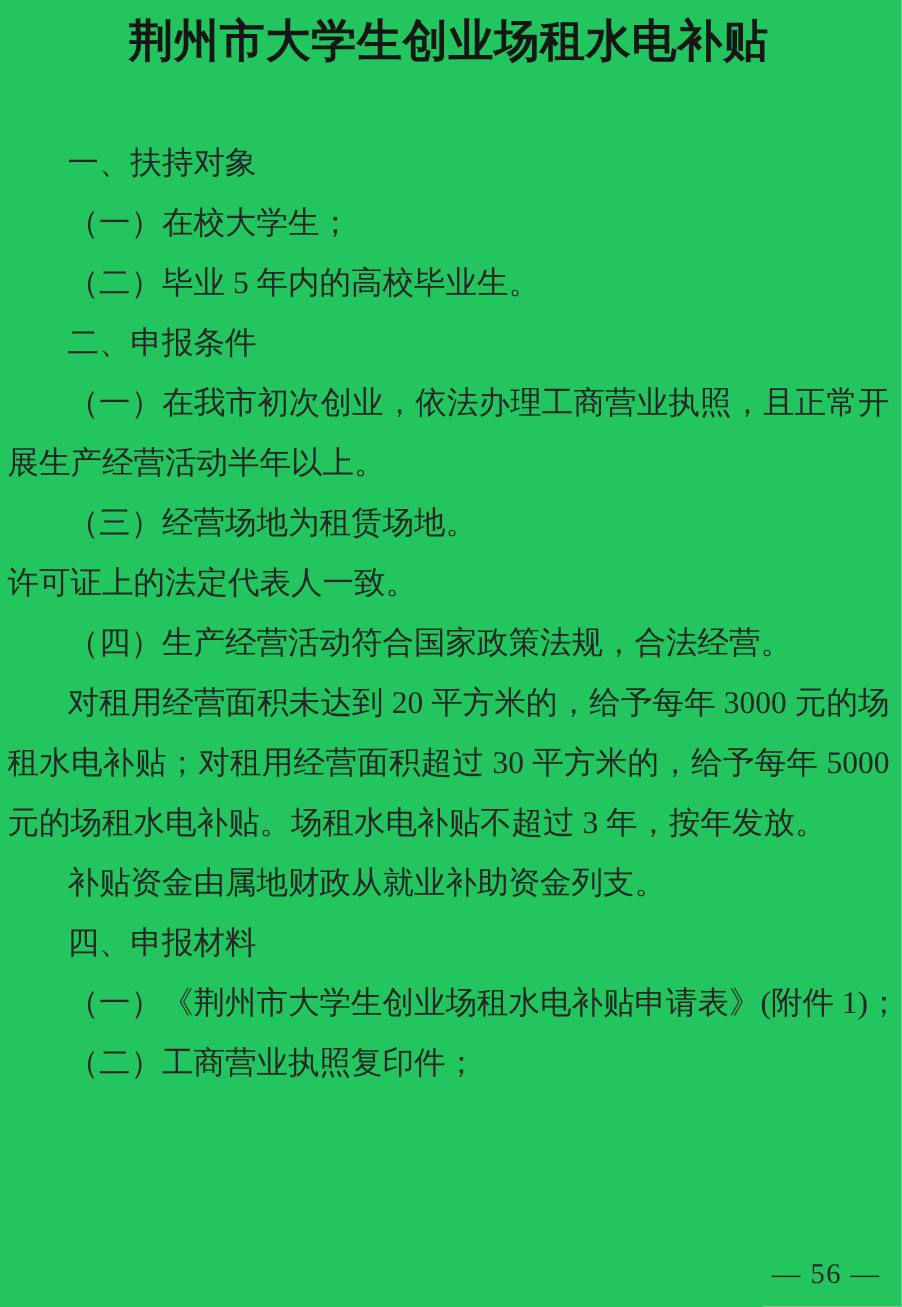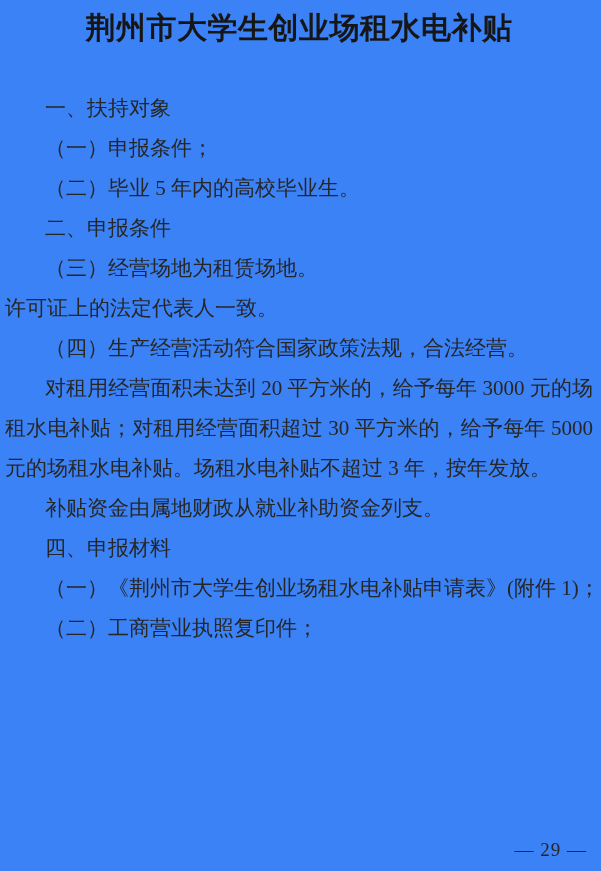--- a/index.html
+++ b/index.html
@@ -5,21 +5,21 @@
   html, body { margin: 0; padding: 0; }
   body {
     font-family: "Liberation Serif", "DejaVu Serif", serif;
     background: #e8e8e8;
   }
   .page {
     position: relative;
     width: 601px;
     height: 871px;
     margin: 0 auto;
-    background: #3b82f6;
+    background: #22c55e;
     color: #262626;
     box-sizing: border-box;
     padding: 8px 8px 0 5px;
     overflow: hidden;
   }
   .title {
     margin: 0;
     text-align: center;
     font-size: 30px;
     line-height: 40px;
@@ -54,29 +54,31 @@
   }
 </style>
 </head>
 <body>
 
 <div class="page">
   <h1 class="title">荆州市大学生创业场租水电补贴</h1>
 
   <div class="doc-body">
       <div class="line indent">一、扶持对象</div>
-      <div class="line indent">（一）申报条件；</div>
+      <div class="line indent">（一）在校大学生；</div>
       <div class="line indent">（二）毕业 5 年内的高校毕业生。</div>
       <div class="line indent">二、申报条件</div>
+      <div class="line indent fill">（一）在我市初次创业，依法办理工商营业执照，且正常开</div>
+      <div class="line">展生产经营活动半年以上。</div>
       <div class="line indent">（三）经营场地为租赁场地。</div>
       <div class="line">许可证上的法定代表人一致。</div>
       <div class="line indent">（四）生产经营活动符合国家政策法规，合法经营。</div>
       <div class="line indent fill">对租用经营面积未达到 20 平方米的，给予每年 3000 元的场</div>
       <div class="line fill">租水电补贴；对租用经营面积超过 30 平方米的，给予每年 5000</div>
       <div class="line">元的场租水电补贴。场租水电补贴不超过 3 年，按年发放。</div>
       <div class="line indent">补贴资金由属地财政从就业补助资金列支。</div>
       <div class="line indent">四、申报材料</div>
       <div class="line indent fill">（一）《荆州市大学生创业场租水电补贴申请表》(附件 1)；</div>
       <div class="line indent">（二）工商营业执照复印件；</div>
     </div>
 
-  <div class="page-number">— 29 —</div>
+  <div class="page-number">— 56 —</div>
 </div>
 
 </body></html>

